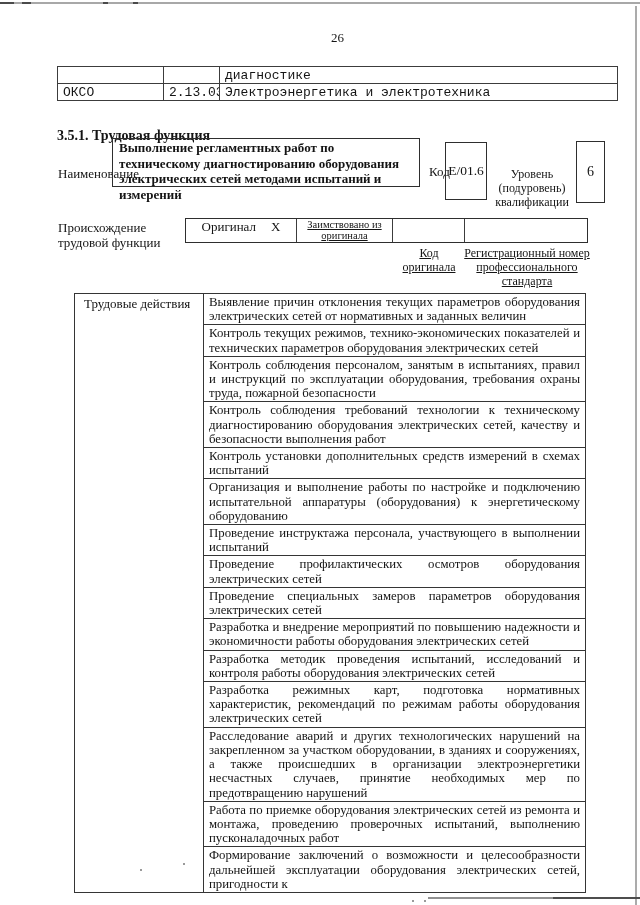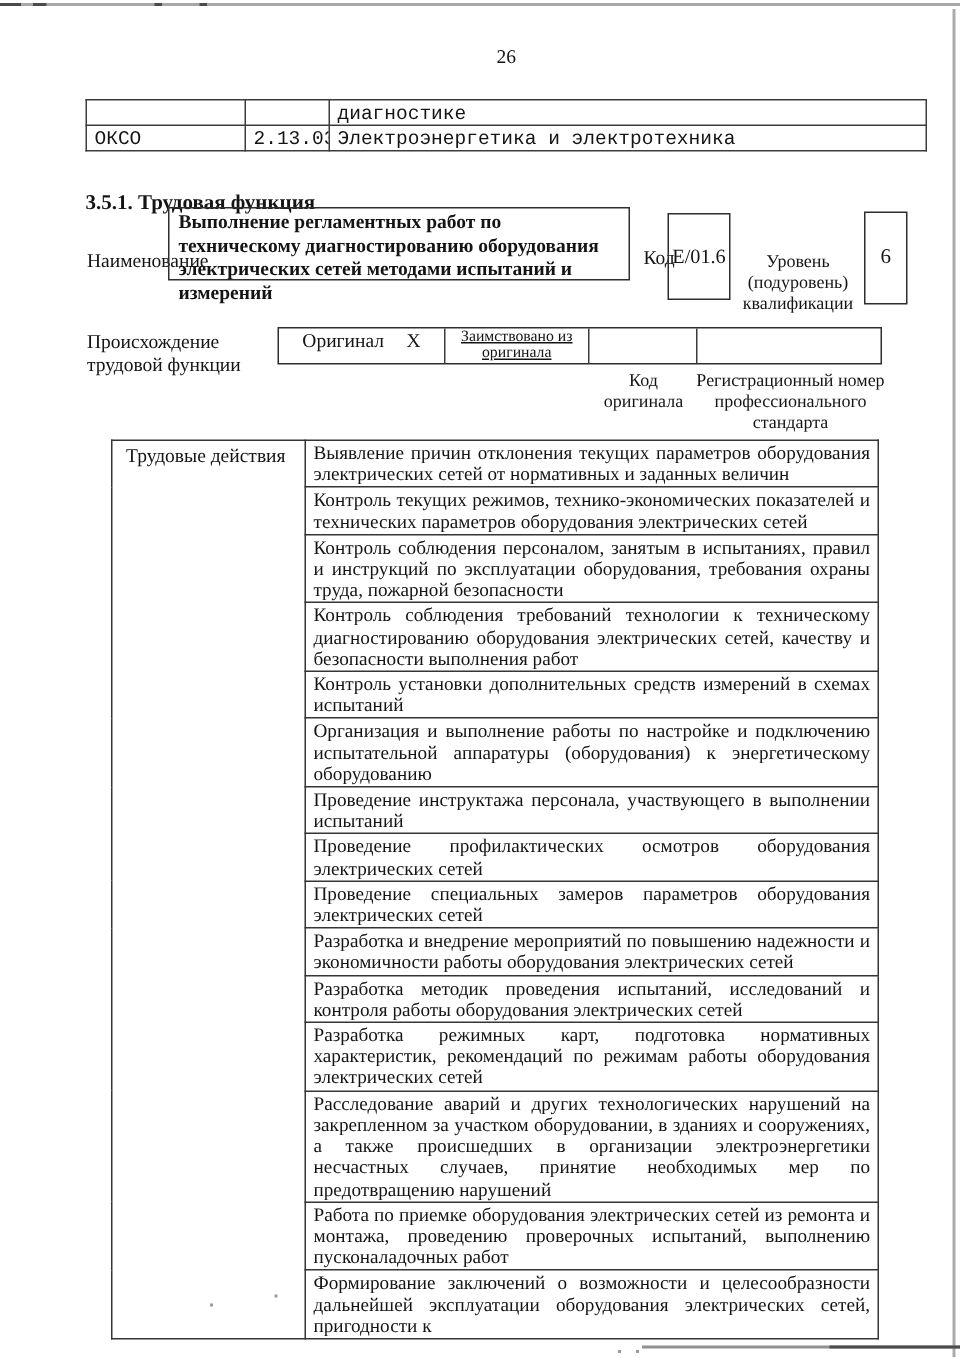--- a/index.html
+++ b/index.html
@@ -35,21 +35,21 @@
   
   .origin { position:absolute; top:218px; left:57px; width:561px; height:72px; }
   .origin-label { position:absolute; left:1px; top:2px; width:118px; font-size:13px; line-height:15px; }
   .origin-table { position:absolute; left:128px; top:0; width:403px; height:25px; border:1.5px solid #2e2e2e; display:flex; }
   .origin-cell { border-right:1px solid #3c3c3c; height:100%; display:flex; justify-content:center; }
   .origin-cell:last-child { border-right:none; }
   .oc-original { width:111px; justify-content:space-around; font-size:13px; padding:0 8px; }
   .oc-borrowed { width:96px; font-size:10.5px; line-height:11px; text-align:center;text-decoration:underline; }
   .oc-code { width:72px; }
   .oc-reg { flex:1; }
-  .origin-caption { position:absolute; top:28px; text-align:center; font-size:12px; line-height:14px; }
+  .origin-caption { position:absolute; top:28px; text-align:center; font-size:12px; line-height:14px;text-decoration:underline; }
   .cap-code { left:336px; width:72px; }
   .cap-reg { left:404px; width:132px; }
 
   
   .actions-table { position:absolute; top:293px; left:50px; width:512px; border-collapse:collapse; table-layout:fixed;margin-left:24px; }
   .actions-table td { border:1px solid #353535; vertical-align:top; }
   .actions-table .rowhead { width:129px; padding:2px 4px 2px 9px; font-size:13px; line-height:15px; }
   .actions-table .action { text-align:justify; padding:1px 5px; font-size:12.8px; line-height:14.2px; }
 </style>
 </head>

